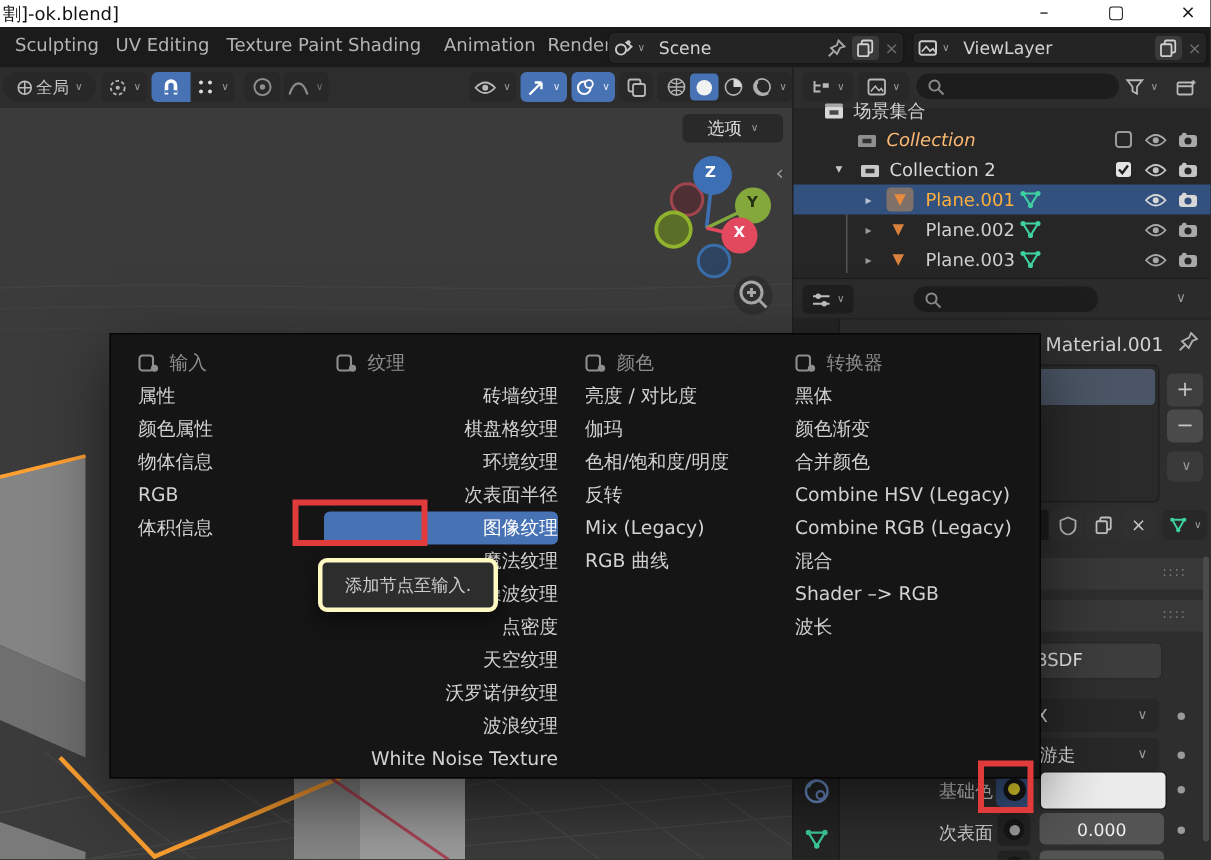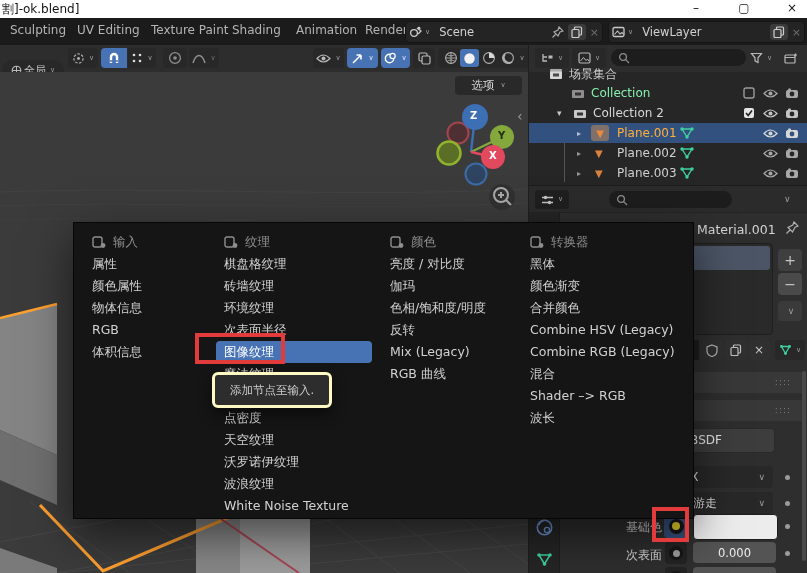--- a/index.html
+++ b/index.html
@@ -110,21 +110,21 @@
       <svg width="12" height="12" viewBox="0 0 12 12">
           <rect x="3.5" y="1" width="7" height="8" rx="1" fill="none" stroke="#d0d0d0" stroke-width="1.2"></rect>
           <rect x="1" y="3.5" width="7" height="8" rx="1" fill="#3a3a3a" stroke="#d0d0d0" stroke-width="1.2"></rect>
         </svg>
     </span>
     <span class="dimx">×</span>
   </div>
 </div>
 
 <div class="abs" id="vpheader">
-  <div class="w" style="left:2px;width:62px;border-radius:10px;margin-top:12px;">
+  <div class="w" style="left:2px;width:62px;border-radius:10px;">
     <svg width="11" height="11" viewBox="0 0 11 11">
         <circle cx="5.5" cy="5.5" r="4.3" fill="none" stroke="#bbb" stroke-width="1.1"></circle>
         <path d="M1.2 5.5 H9.8 M5.5 1.2 V9.8" stroke="#bbb" stroke-width="1"></path>
       </svg>
     <span>全局</span>
     <span class="chev">∨</span>
   </div>
   <div class="w" style="left:68px;width:30px;">
     <svg width="13" height="13" viewBox="0 0 13 13">
         <circle cx="6.5" cy="6.5" r="4.6" fill="none" stroke="#b5b5b5" stroke-width="1.2" stroke-dasharray="2.4 1.6"></circle>
@@ -324,21 +324,21 @@
     <span class="ricon" style="left:20px;">
       <svg width="14" height="12" viewBox="0 0 14 12">
           <rect x="1" y="3" width="12" height="8" rx="1" fill="#d8d8d8"></rect>
           <rect x="1" y="1" width="12" height="2.4" rx="1" fill="#a8a8a8"></rect>
           <rect x="4" y="5.5" width="6" height="3" fill="#4a4a4a"></rect>
         </svg>
     </span>
     <span class="abs" style="left:40px;">场景集合</span>
   </div>
 
-  <div class="olrow" style="top:11px;color:#86efac;">
+  <div class="olrow" style="top:11px;color:#fdba74;font-style:italic;">
     <span class="ricon" style="left:42px;">
       <svg width="14" height="12" viewBox="0 0 14 12">
           <rect x="1" y="3" width="12" height="8" rx="1" fill="#8f8f8f"></rect>
           <rect x="4" y="5.5" width="6" height="3" fill="#333"></rect>
         </svg>
     </span>
     <span class="abs" style="left:62px;">Collection</span>
     <span class="ricon" style="left:214px;">
       <svg width="12" height="12" viewBox="0 0 12 12">
           <rect x="1" y="1" width="10" height="10" rx="2" fill="none" stroke="#9a9a9a" stroke-width="1.4"></rect>
@@ -626,30 +626,30 @@
         </svg>
       <span>输入</span>
     </div>
     <div class="mitem">属性</div>
     <div class="mitem">颜色属性</div>
     <div class="mitem">物体信息</div>
     <div class="mitem">RGB</div>
     <div class="mitem">体积信息</div>
   </div>
 
-  <div class="mcol" style="left:142px;width:156px;">
+  <div class="mcol" style="left:142px;width:156px;text-align:right;">
     <div class="mhead">
       <svg width="14" height="13" viewBox="0 0 14 13">
           <rect x="1" y="1" width="9" height="10" rx="2" fill="none" stroke="#8e8e8e" stroke-width="1.4"></rect>
           <circle cx="11" cy="9.5" r="2.4" fill="#8e8e8e"></circle>
         </svg>
       <span>纹理</span>
     </div>
+    <div class="mitem">砖墙纹理</div>
     <div class="mitem">棋盘格纹理</div>
-    <div class="mitem">砖墙纹理</div>
     <div class="mitem">环境纹理</div>
     <div class="mitem">次表面半径</div>
     <div class="mitem hl">图像纹理</div>
     <div class="mitem">魔法纹理</div>
     <div class="mitem">噪波纹理</div>
     <div class="mitem">点密度</div>
     <div class="mitem">天空纹理</div>
     <div class="mitem">沃罗诺伊纹理</div>
     <div class="mitem">波浪纹理</div>
     <div class="mitem">White Noise Texture</div>

